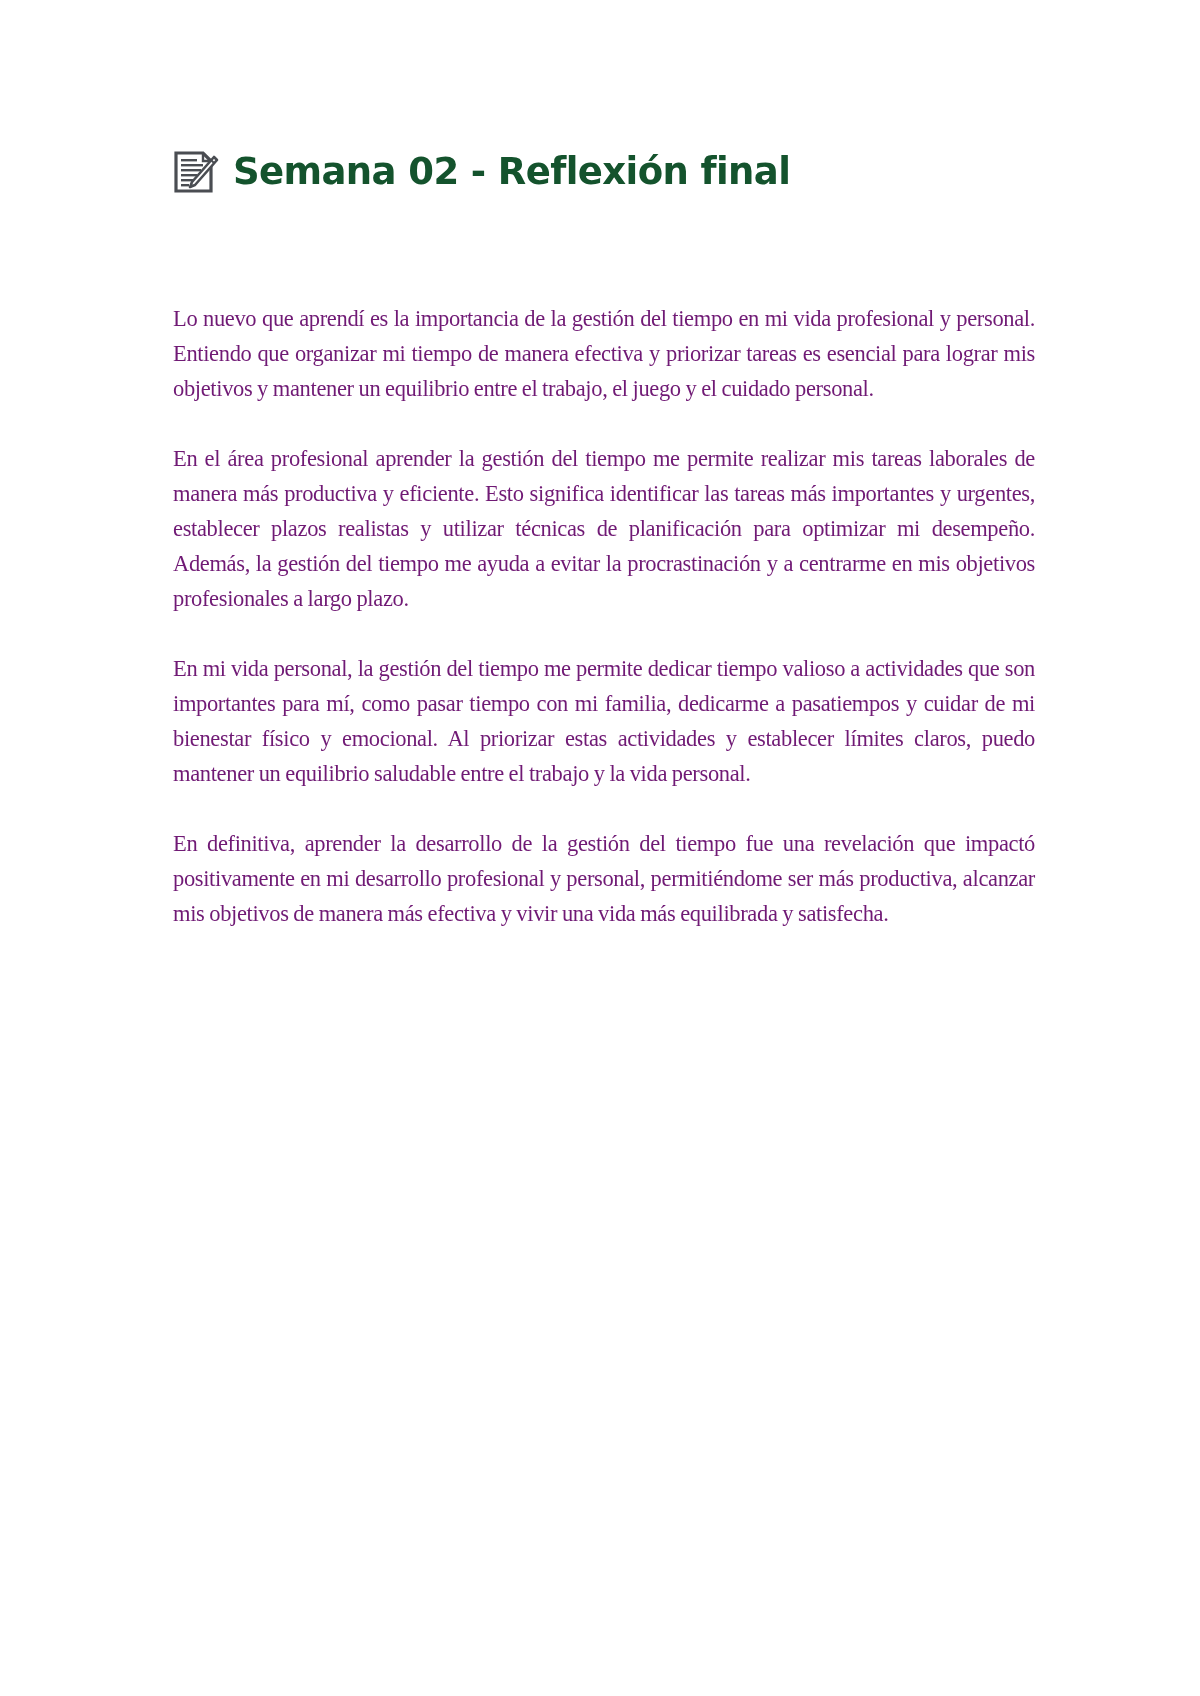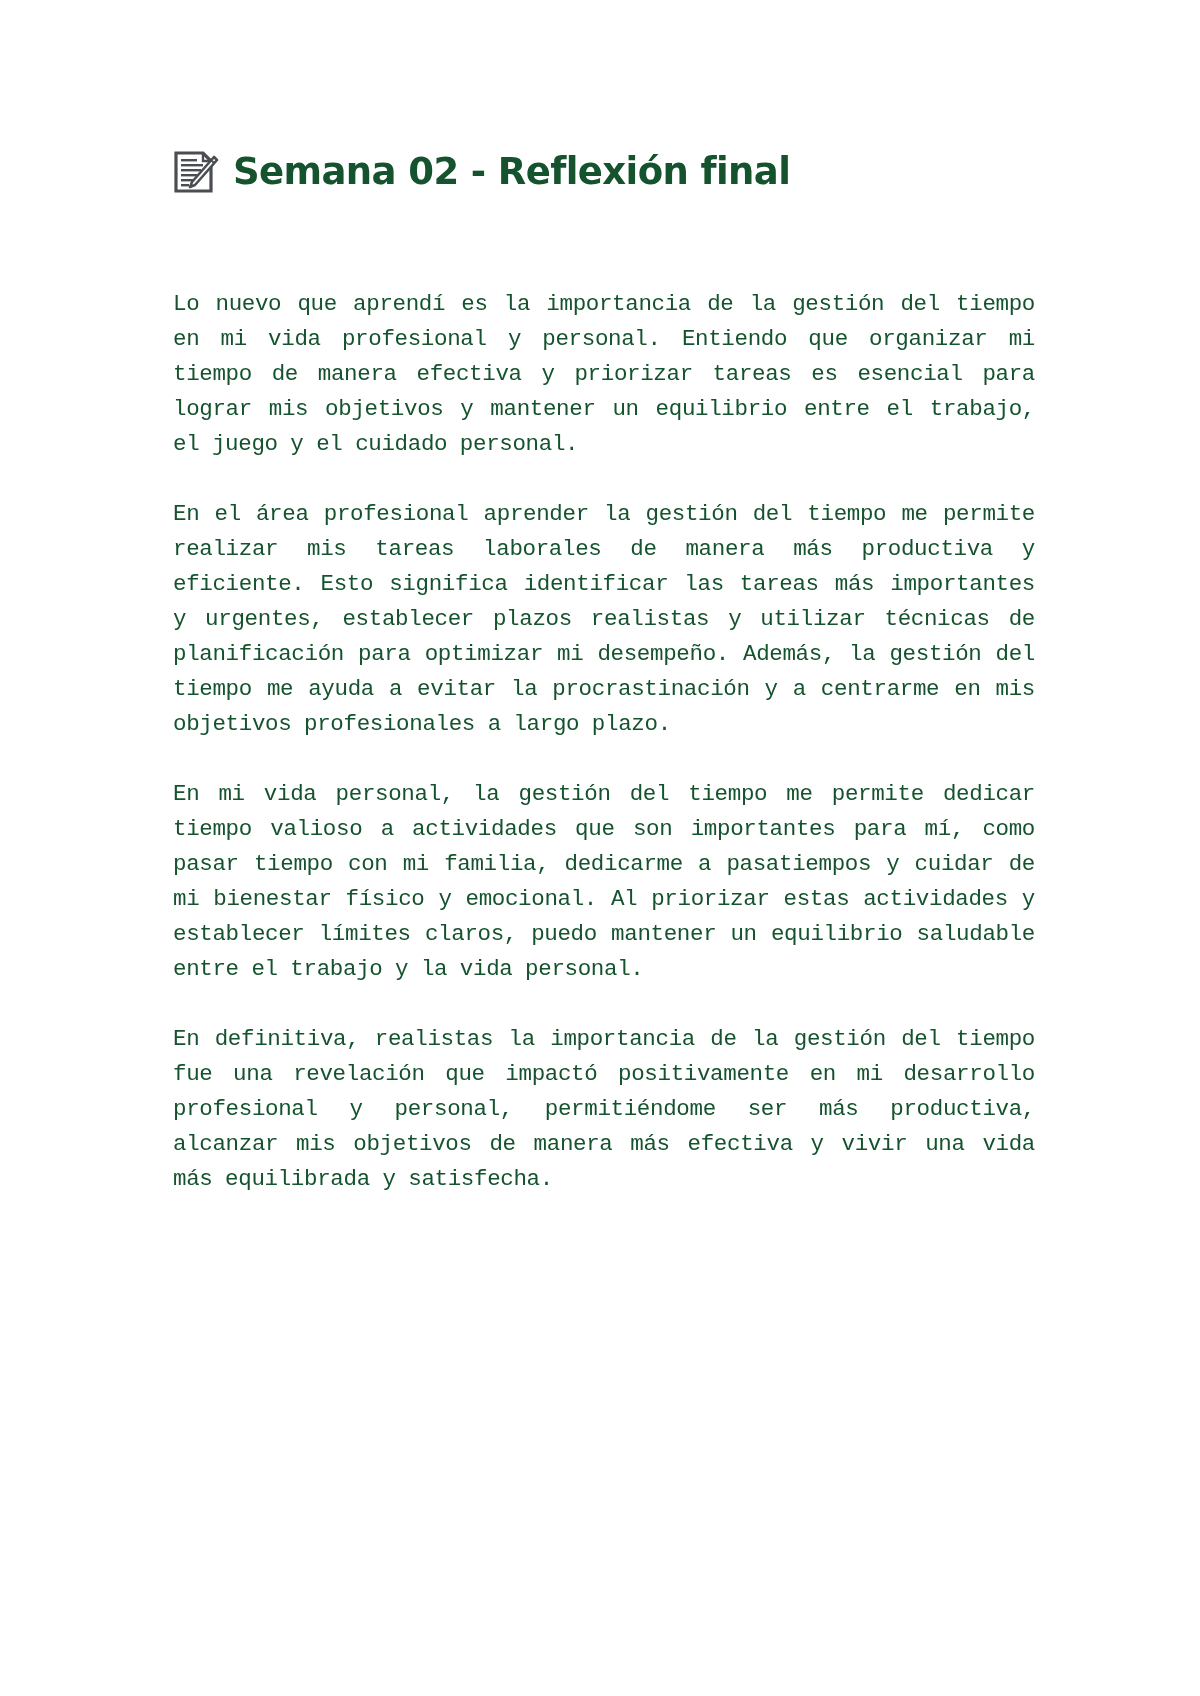--- a/index.html
+++ b/index.html
@@ -44,26 +44,26 @@
       margin: 0;
       line-height: 52px;
     }
     .body-text {
       position: absolute;
       top: 287px;
       left: 0;
       width: 862px;
     }
     .para {
-      font-family: Liberation Mono, monospace;
+      font-family: Liberation Serif, serif;
       font-size: 22.5px;
       line-height: 35px;
       text-align: justify;
-      margin: 0 0 35px 0;
-      color: #14532d;
+      margin: 14px 0 35px 0;
+      color: #701a75;
       letter-spacing: -0.35px;
       word-spacing: -0.5px;
     }
   </style>
 </head>
 <body>
 
 <div class="page">
   <div class="title-row">
     <span class="title-icon">
@@ -84,15 +84,15 @@
         <path d="M38 11 L41 14" stroke="#4a4d52" stroke-width="2"></path>
       </svg>
     </span>
     <h1 class="page-title">Semana 02 - Reflexión final</h1>
   </div>
 
   <div class="body-text">
     <p class="para">Lo nuevo que aprendí es la importancia de la gestión del tiempo en mi vida profesional y personal. Entiendo que organizar mi tiempo de manera efectiva y priorizar tareas es esencial para lograr mis objetivos y mantener un equilibrio entre el trabajo, el juego y el cuidado personal.</p>
     <p class="para">En el área profesional aprender la gestión del tiempo me permite realizar mis tareas laborales de manera más productiva y eficiente. Esto significa identificar las tareas más importantes y urgentes, establecer plazos realistas y utilizar técnicas de planificación para optimizar mi desempeño. Además, la gestión del tiempo me ayuda a evitar la procrastinación y a centrarme en mis objetivos profesionales a largo plazo.</p>
     <p class="para">En mi vida personal, la gestión del tiempo me permite dedicar tiempo valioso a actividades que son importantes para mí, como pasar tiempo con mi familia, dedicarme a pasatiempos y cuidar de mi bienestar físico y emocional. Al priorizar estas actividades y establecer límites claros, puedo mantener un equilibrio saludable entre el trabajo y la vida personal.</p>
-    <p class="para">En definitiva, realistas la importancia de la gestión del tiempo fue una revelación que impactó positivamente en mi desarrollo profesional y personal, permitiéndome ser más productiva, alcanzar mis objetivos de manera más efectiva y vivir una vida más equilibrada y satisfecha.</p>
+    <p class="para">En definitiva, aprender la desarrollo de la gestión del tiempo fue una revelación que impactó positivamente en mi desarrollo profesional y personal, permitiéndome ser más productiva, alcanzar mis objetivos de manera más efectiva y vivir una vida más equilibrada y satisfecha.</p>
   </div>
 </div>
 
 </body></html>

